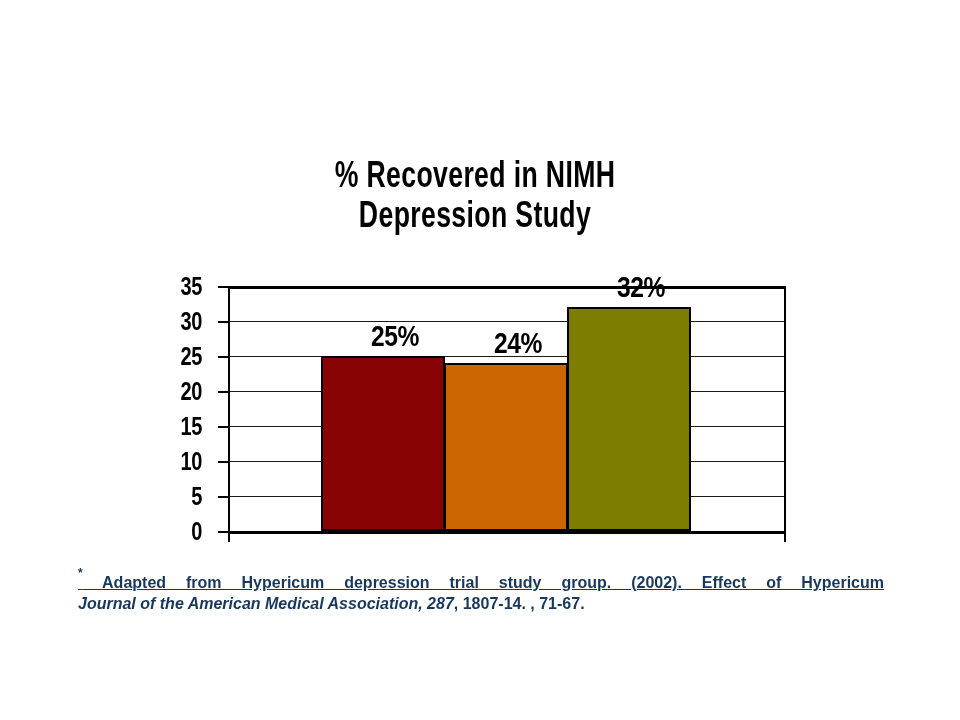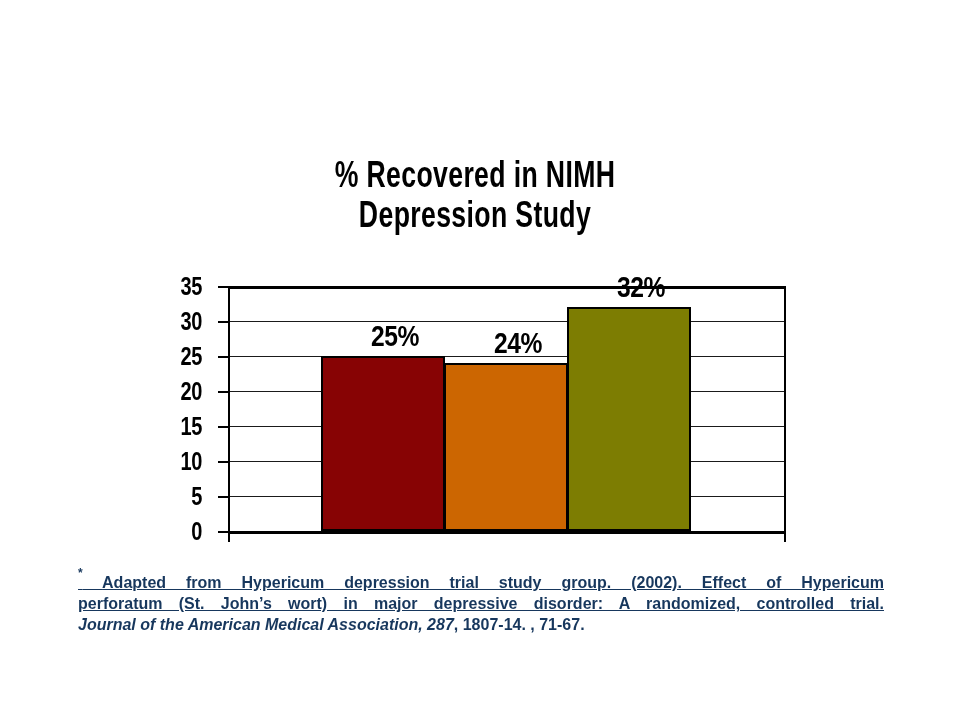--- a/index.html
+++ b/index.html
@@ -130,17 +130,16 @@
       <div class="bar-value-label" style="left: 586px; top: 271px; color: rgb(0, 0, 0);">32%</div>
       <div class="axis-line" style="left: 228px; top: 286px; width: 558px; height: 3px;"></div>
       <div class="axis-line" style="left: 228px; top: 531px; width: 558px; height: 3px;"></div>
       <div class="axis-line" style="left: 784px; top: 286px; width: 2px; height: 248px;"></div>
       <div class="axis-line" style="left: 228px; top: 286px; width: 2px; height: 256px;"></div>
       <div class="axis-line" style="left: 784px; top: 531px; width: 2px; height: 11px;"></div>
     </div>
 
   <div class="footnote" id="footnote" style="color: rgb(23, 55, 93);">
     <div class="fn-line fn-just"><sup class="fn-sup">*</sup><span> </span><span>Adapted from Hypericum depression trial study group. (2002). Effect of Hypericum</span></div>
-    <div class="fn-line fn-just">perforatum (St. John’s wort) in major depressive disorder: A randomized, controlled trial.</div>
     <div class="fn-line"><span class="ital">Journal of the American Medical Association, 287</span><span>, 1807-14. , 71-67.</span></div>
   </div>
 
 </div>
 
 </body></html>

